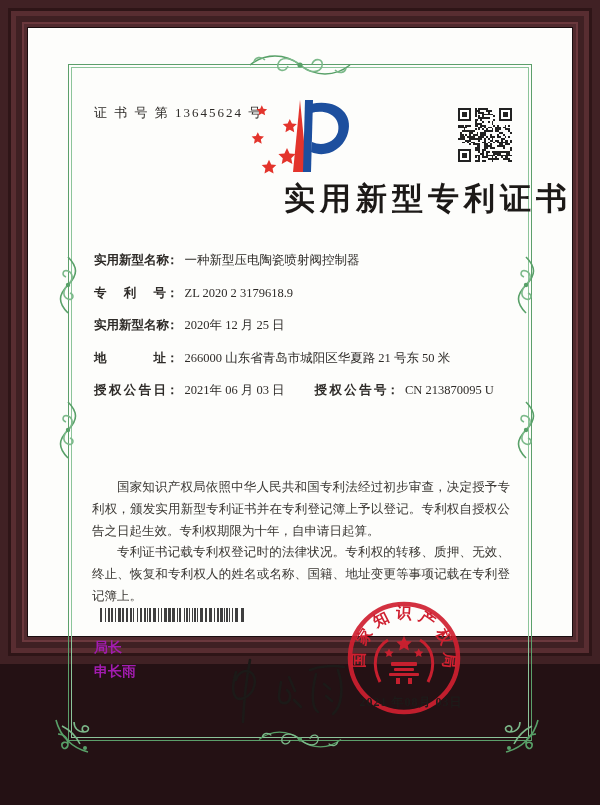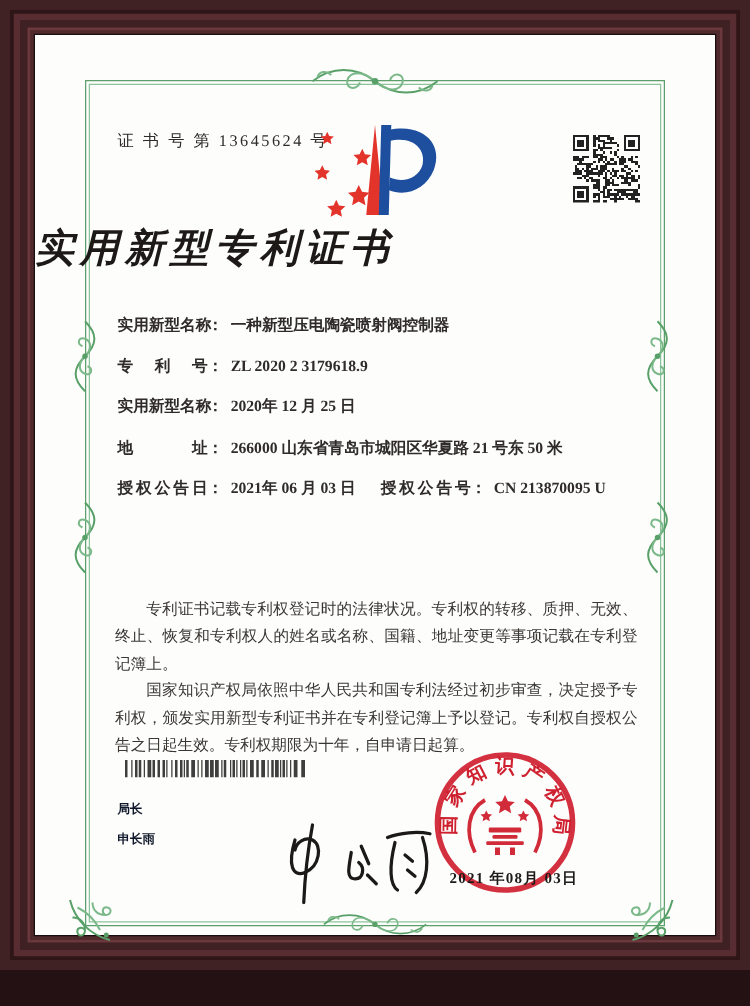--- a/index.html
+++ b/index.html
@@ -1,50 +1,50 @@
 <!DOCTYPE html>
 <html><head>
 <meta charset="utf-8">
 <style>
   html,body{margin:0;padding:0;background:#241114;}
   body{width:600px;height:805px;overflow:hidden;font-family:"Liberation Serif","DejaVu Serif",serif;}
-  .stage{position:relative;width:600px;height:776px;background:#2b1518;}
+  .stage{position:relative;width:600px;height:664px;background:#2b1518;}
   
   .paper{
     position:absolute;inset:28px;background:#fdfdfb;
     box-shadow:
       0 0 0 1px #1a0d0f,
       0 0 0 4px #512a2e,
       0 0 0 6px #6b383d,
       0 0 0 12px #3f2023,
       0 0 0 17px #582d31,
       0 0 0 20px #2e1517,
       0 0 0 28px #402124;
   }
   .green-border{position:absolute;left:40px;top:36px;width:458px;height:671px;
     border:1px solid #5c9f6b;padding:2px;}
   .green-border .inner{width:100%;height:100%;border:1px solid #8cc49a;box-sizing:border-box;}
   .orn{position:absolute;pointer-events:none;}
   .certno{position:absolute;left:66px;top:76px;font-size:13px;color:#2e2b28;letter-spacing:2px;}
   .logo{position:absolute;left:215px;top:66px;width:112px;height:92px;}
   .qr{position:absolute;left:430px;top:80px;width:54px;height:54px;}
-  .doc-title{position:absolute;left:0;top:150px;width:100%;text-align:left;
-    font-size:31px;font-weight:bold;color:#1c1917;letter-spacing:5px;font-style:italic;}
+  .doc-title{position:absolute;left:0;top:150px;width:100%;text-align:right;
+    font-size:31px;font-weight:bold;color:#1c1917;letter-spacing:5px;}
   .fields{position:absolute;left:66px;top:224px;width:420px;}
   .frow{height:20px;margin-bottom:12.5px;font-size:12.5px;color:#2e2b28;white-space:nowrap;}
   .flabel{display:inline-block;width:72px;text-align:justify;text-align-last:justify;
     font-weight:600;vertical-align:top;}
   .colon{font-weight:600;margin-right:6px;}
-  .fvalue{font-weight:700;}
-  .pair2{margin-left:20px;}
+  .fvalue{font-weight:400;}
+  .pair2{margin-left:30px;}
   .legal{position:absolute;left:64px;top:449px;width:418px;font-size:12.5px;line-height:21.8px;
     color:#3a3733;text-align:justify;}
   .legal p{margin:0;text-indent:2em;}
   .barcode{position:absolute;left:72px;top:580px;width:146px;height:14px;}
-  .director{position:absolute;left:66px;top:608px;font-size:10px;font-weight:bold;color:#0f172a;line-height:24px;}
+  .director{position:absolute;left:66px;top:608px;font-size:14px;font-weight:bold;color:#a21caf;line-height:24px;}
   .signature{position:absolute;left:158px;top:588px;width:170px;height:112px;}
   .seal{position:absolute;left:316px;top:570px;width:120px;height:120px;}
   .seal-date{position:absolute;left:322px;top:666px;width:122px;text-align:center;
     font-size:12px;font-weight:bold;color:#1d1b19;letter-spacing:1px;}
   .defs{position:absolute;width:0;height:0;overflow:hidden;}
 </style>
 </head>
 <body>
 
 <div class="stage">
@@ -452,22 +452,22 @@
       </div>
       <div class="frow">
         <span class="flabel">地址</span><span class="colon">：</span><span class="fvalue">266000 山东省青岛市城阳区华夏路 21 号东 50 米</span>
       </div>
       <div class="frow">
         <span class="flabel">授权公告日</span><span class="colon">：</span><span class="fvalue">2021年 06 月 03 日</span><span class="pair2"><span class="flabel">授权公告号</span><span class="colon">：</span><span class="fvalue">CN 213870095 U</span></span>
       </div>
     </div>
 
     <div class="legal">
+      <p>国家知识产权局依照中华人民共和国专利法经过初步审查，决定授予专利权，颁发实用新型专利证书并在专利登记簿上予以登记。专利权自授权公告之日起生效。专利权期限为十年，自申请日起算。</p>
       <p>专利证书记载专利权登记时的法律状况。专利权的转移、质押、无效、终止、恢复和专利权人的姓名或名称、国籍、地址变更等事项记载在专利登记簿上。</p>
-      <p>国家知识产权局依照中华人民共和国专利法经过初步审查，决定授予专利权，颁发实用新型专利证书并在专利登记簿上予以登记。专利权自授权公告之日起生效。专利权期限为十年，自申请日起算。</p>
     </div>
 
     <svg class="barcode" id="barcode" viewBox="0 0 146 14" preserveAspectRatio="none">
         <rect x="0" y="0" width="2" height="14" fill="#3f3f3f"></rect>
         <rect x="5" y="0" width="1" height="14" fill="#3f3f3f"></rect>
         <rect x="8" y="0" width="2" height="14" fill="#3f3f3f"></rect>
         <rect x="11" y="0" width="2" height="14" fill="#3f3f3f"></rect>
         <rect x="15" y="0" width="1" height="14" fill="#3f3f3f"></rect>
         <rect x="18" y="0" width="3" height="14" fill="#3f3f3f"></rect>
         <rect x="22" y="0" width="2" height="14" fill="#3f3f3f"></rect>

